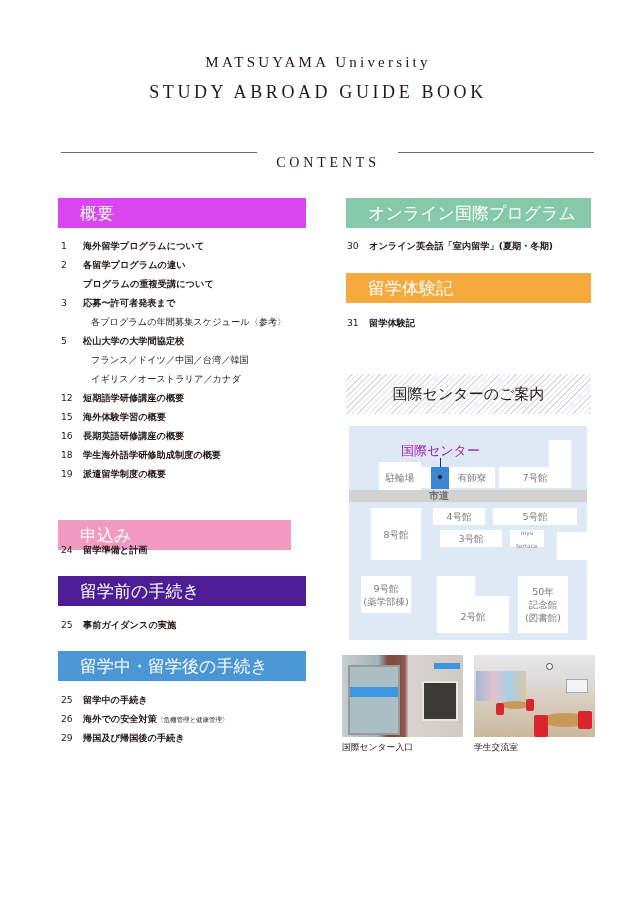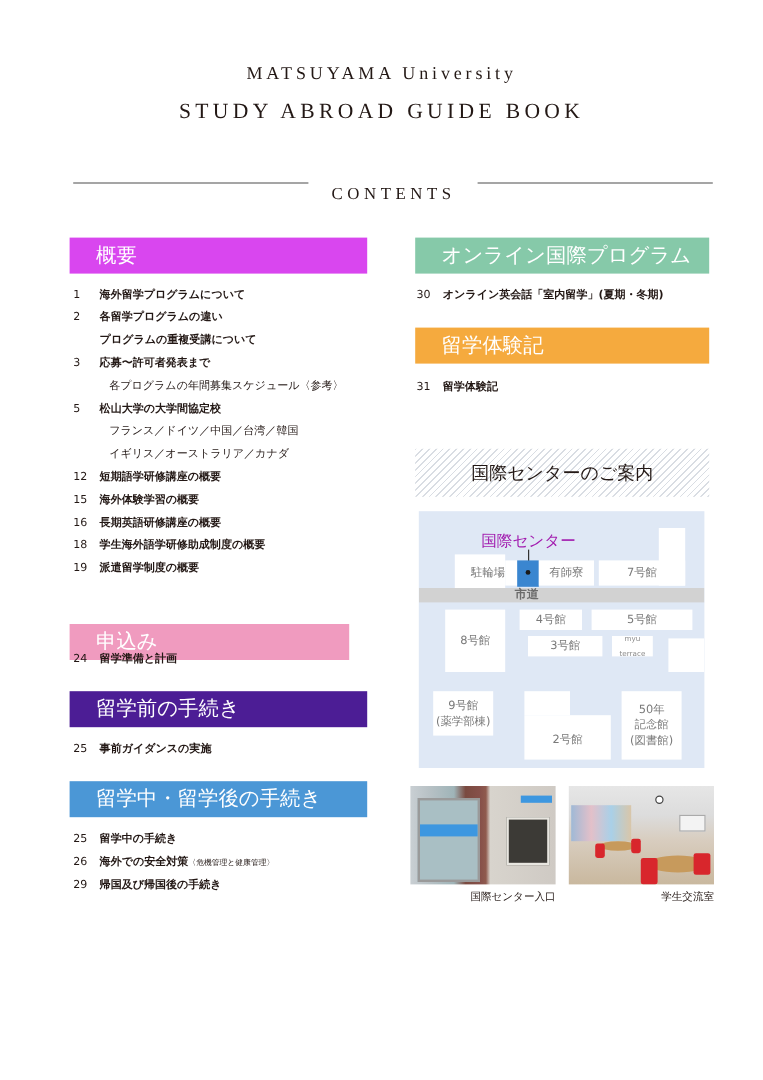--- a/index.html
+++ b/index.html
@@ -51,21 +51,21 @@
     background: linear-gradient(180deg, #e6e6e6 0%, #dcdcdc 30%, #d8cdbf 55%, #c9b89e 100%); }
   .photo .door { position: absolute; background: #a9bfc4; border: 2px solid #9a9a9a; }
   .photo .sign { position: absolute; background: #3d97e0; height: 10px; }
   .photo .window { position: absolute; background: #3c3a36; border: 2px solid #e8e6e0; }
   .photo .shelf { position: absolute; background: linear-gradient(90deg,#9fb9d6,#e3c0c9,#a9d0e8,#d9c6a9); }
   .photo .table { position: absolute; background: #c79a5c; border-radius: 50%; }
   .photo .chair { position: absolute; background: #d8262c; border-radius: 2px; }
   .photo .clock { position: absolute; width: 7px; height: 7px; border: 1px solid #444; border-radius: 50%; background: #fff; }
   .photo .board { position: absolute; background: #f3f3f3; border: 1px solid #aaa; }
 
-  .caption { position: absolute; top: 742px; font-size: 8.8px; color: #231815; text-align: right; }
+  .caption { position: absolute; top: 742px; font-size: 8.8px; color: #231815; text-align: left; }
 </style>
 </head>
 <body>
 
 <div class="title1 serif">MATSUYAMA University</div>
 <div class="title2 serif">STUDY ABROAD GUIDE BOOK</div>
 
 <div class="contents-rule l"></div>
 <div class="contents-label serif">CONTENTS</div>
 <div class="contents-rule r"></div>
@@ -182,21 +182,21 @@
       <span class="txt">留学体験記</span>
     </div>
 </div>
 
 <div class="center-banner">国際センターのご案内</div>
 
 <div class="map">
   <div class="center-label">国際センター</div>
   <div class="pin-line"></div>
 
-  <div class="bld" style="left:30px; top:36px; width:42px; height:31px;justify-content:flex-end;">
+  <div class="bld" style="left:30px; top:36px; width:42px; height:31px;">
       <span>駐輪場</span>
     </div>
   <div class="bld" style="left:72px; top:41px; width:10px; height:21px;"></div>
   <div class="center-bld"></div>
   <div class="pin-dot"></div>
   <div class="bld" style="left:100px; top:41px; width:46px; height:21px;">
       <span>有師寮</span>
     </div>
   <div class="bld" style="left:150px; top:41px; width:72px; height:21px;">
       <span>7号館</span>

